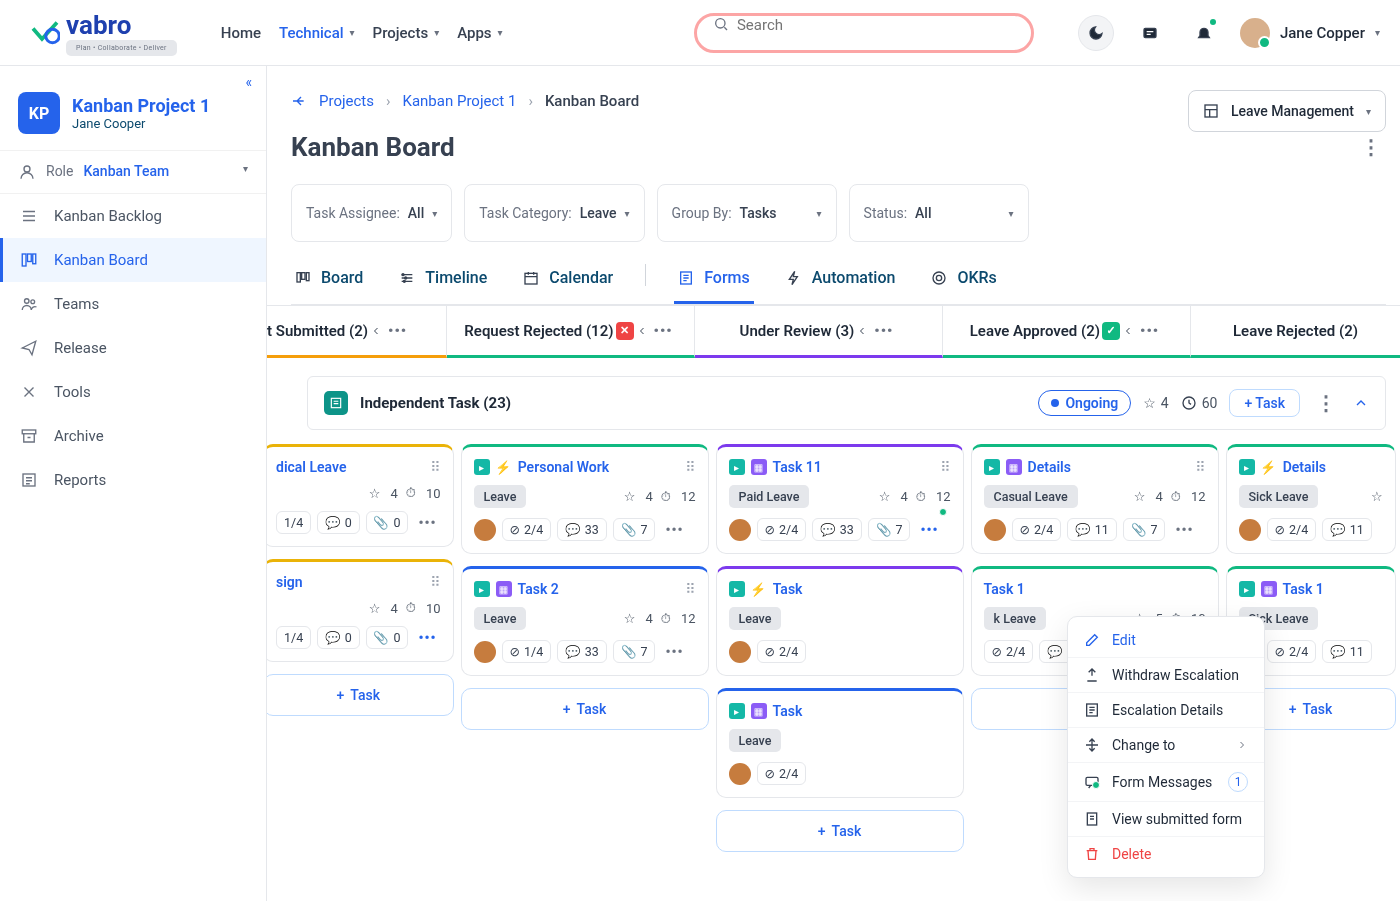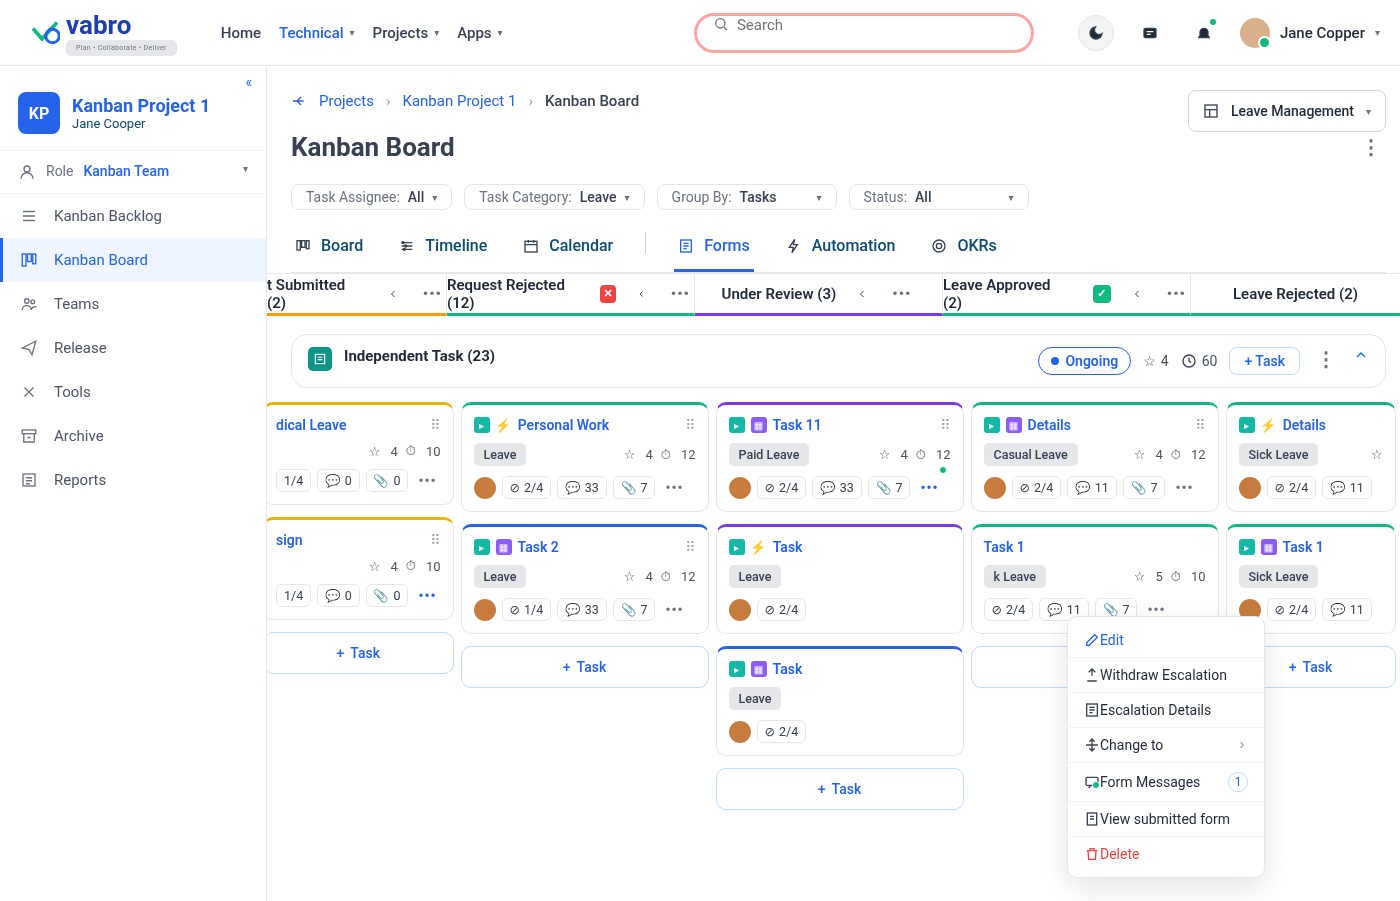--- a/index.html
+++ b/index.html
@@ -36,38 +36,38 @@
 .side-item.active .side-icon{stroke:#2563eb}
 .main{flex:1;overflow:hidden;padding:26px 0 0 0;position:relative}
 .main-inner{padding:0 14px 0 24px}
 .crumbs{display:flex;align-items:center;gap:12px;font-size:15px;margin-bottom:22px}
 .crumbs a{color:#2563eb;cursor:pointer}
 .crumbs .cur{color:#374151;font-weight:500}
 .view-sel{position:absolute;top:24px;right:14px;border:1px solid #d1d5db;border-radius:8px;height:42px;display:flex;align-items:center;gap:12px;padding:0 14px;font-weight:500;cursor:pointer}
 .title-row{display:flex;align-items:center;justify-content:space-between;margin-bottom:22px}
 .title{font-size:26px;font-weight:700;color:#374151}
 .filters{display:flex;gap:12px;margin-bottom:16px}
-.filter{border:1px solid #e5e7eb;border-radius:8px;height:26px;display:flex;align-items:center;padding:0 14px;gap:8px;font-size:14px;color:#6b7280}
+.filter{border:1px solid #e5e7eb;border-radius:8px;height:58px;display:flex;align-items:center;padding:0 14px;gap:8px;font-size:14px;color:#6b7280}
 .filter .val{color:#374151;font-weight:500}
 .filter.search-f{flex:1;max-width:265px}
 .filter.search-f input{border:0;outline:0;font-size:14px;flex:1}
 .tabs{display:flex;gap:28px;border-bottom:1px solid #e5e7eb;margin-bottom:0}
 .tab{display:flex;align-items:center;gap:10px;padding:10px 4px 14px;font-size:16px;font-weight:500;color:#0c4a6e;cursor:pointer;border-bottom:3px solid transparent}
 .tab.active{color:#2563eb;border-bottom-color:#2563eb}
 .tab-sep{width:1px;background:#d1d5db;margin:6px 0 18px}
 .cols{display:flex;gap:0;overflow:hidden;margin-top:0;border-top:1px solid #e5e7eb}
-.col-head{flex:0 0 248px;display:flex;align-items:center;justify-content:center;gap:20px;height:42px;border-right:1px solid #e5e7eb;font-weight:600;font-size:15px;position:relative;border-bottom:3px solid transparent}
+.col-head{flex:0 0 248px;display:flex;align-items:center;justify-content:center;gap:2px;height:52px;border-right:1px solid #e5e7eb;font-weight:600;font-size:15px;position:relative;border-bottom:3px solid transparent}
 .col-head.cut{flex:0 0 180px;justify-content:flex-start;padding-left:0}
 .col-head.green{border-bottom-color:#10b981}
 .col-head.purple{border-bottom-color:#7c3aed}
 .col-head.orange{border-bottom-color:#f59e0b}
 .shield{width:18px;height:18px;border-radius:4px;display:flex;align-items:center;justify-content:center;color:#fff;font-size:11px}
 .shield.red{background:#ef4444}
 .shield.grn{background:#10b981}
-.task-group{margin:18px 14px 0 24px;border:1px solid #e5e7eb;border-radius:16px;padding:12px 16px;display:flex;gap:12px}
+.task-group{margin:18px 14px 0 40px;border:1px solid #e5e7eb;border-radius:6px;padding:12px 16px;display:flex;align-items:center;gap:12px}
 .grp-badge{width:24px;height:24px;background:#0d9488;border-radius:5px;display:flex;align-items:center;justify-content:center;color:#fff}
 .grp-name{font-weight:700;font-size:15px}
 .ongoing{margin-left:auto;border:1.5px solid #2563eb;color:#2563eb;border-radius:18px;padding:4px 12px;font-size:14px;font-weight:600;display:flex;align-items:center;gap:6px}
 .ongoing::before{content:"";width:8px;height:8px;background:#2563eb;border-radius:50%}
 .stat{display:flex;align-items:center;gap:5px;color:#4b5563;font-size:14px}
 .add-task-sm{border:1px solid #bfdbfe;color:#2563eb;border-radius:8px;padding:5px 14px;font-size:14px;font-weight:500;cursor:pointer}
 .board{display:flex;gap:7px;overflow:hidden;margin:14px 0 0 0;padding-left:0}
 .col{flex:0 0 248px;display:flex;flex-direction:column;gap:12px}
 .col.cut{flex:0 0 172px;margin-left:-4px}
 .card{border:1px solid #e5e7eb;border-radius:10px;padding:12px;border-top:3px solid #e5e7eb;background:#fff;position:relative}
@@ -86,21 +86,21 @@
 .tag{background:#e5e7eb;color:#374151;border-radius:5px;padding:4px 10px;font-size:12.5px;font-weight:500}
 .meta{display:flex;align-items:center;gap:10px;color:#4b5563;font-size:13px}
 .meta.right{margin-left:auto}
 .foot{display:flex;align-items:center;gap:6px;margin-top:10px}
 .pill{border:1px solid #e5e7eb;border-radius:6px;padding:3px 7px;font-size:12.5px;color:#374151;display:flex;align-items:center;gap:4px}
 .av-sm{width:22px;height:22px;border-radius:50%;background:#c67c3e}
 .more{color:#6b7280;font-weight:700;letter-spacing:1px;cursor:pointer;padding:0 4px}
 .more.blue{color:#2563eb}
 .add-task{border:1px solid #bfdbfe;color:#2563eb;border-radius:10px;height:42px;display:flex;align-items:center;justify-content:center;gap:6px;font-weight:500;cursor:pointer}
 .menu{position:absolute;top:550px;left:800px;width:198px;background:#fff;border:1px solid #e5e7eb;border-radius:10px;box-shadow:0 10px 30px rgba(0,0,0,.1);padding:6px 0;z-index:50}
-.menu-item{display:flex;align-items:center;gap:0;padding:9px 16px;font-size:14px;cursor:pointer;border-bottom:1px solid #f3f4f6}
+.menu-item{display:flex;align-items:center;gap:12px;padding:9px 16px;font-size:14px;cursor:pointer;border-bottom:1px solid #f3f4f6}
 .menu-item:last-child{border-bottom:0}
 .menu-item.blue{color:#2563eb}
 .menu-item.red{color:#ef4444}
 .menu-item .badge{margin-left:auto;border:1px solid #bfdbfe;color:#2563eb;border-radius:50%;width:20px;height:20px;display:flex;align-items:center;justify-content:center;font-size:12px}
 .chev{width:12px;height:12px}
 .caret{font-size:10px;color:#6b7280}
 svg.i{width:16px;height:16px;stroke:#6b7280;fill:none;stroke-width:2}
 svg.i.dark{stroke:#374151}
 .green-dot{width:8px;height:8px;background:#10b981;border-radius:50%;border:1.5px solid #fff;position:absolute}
 </style>

